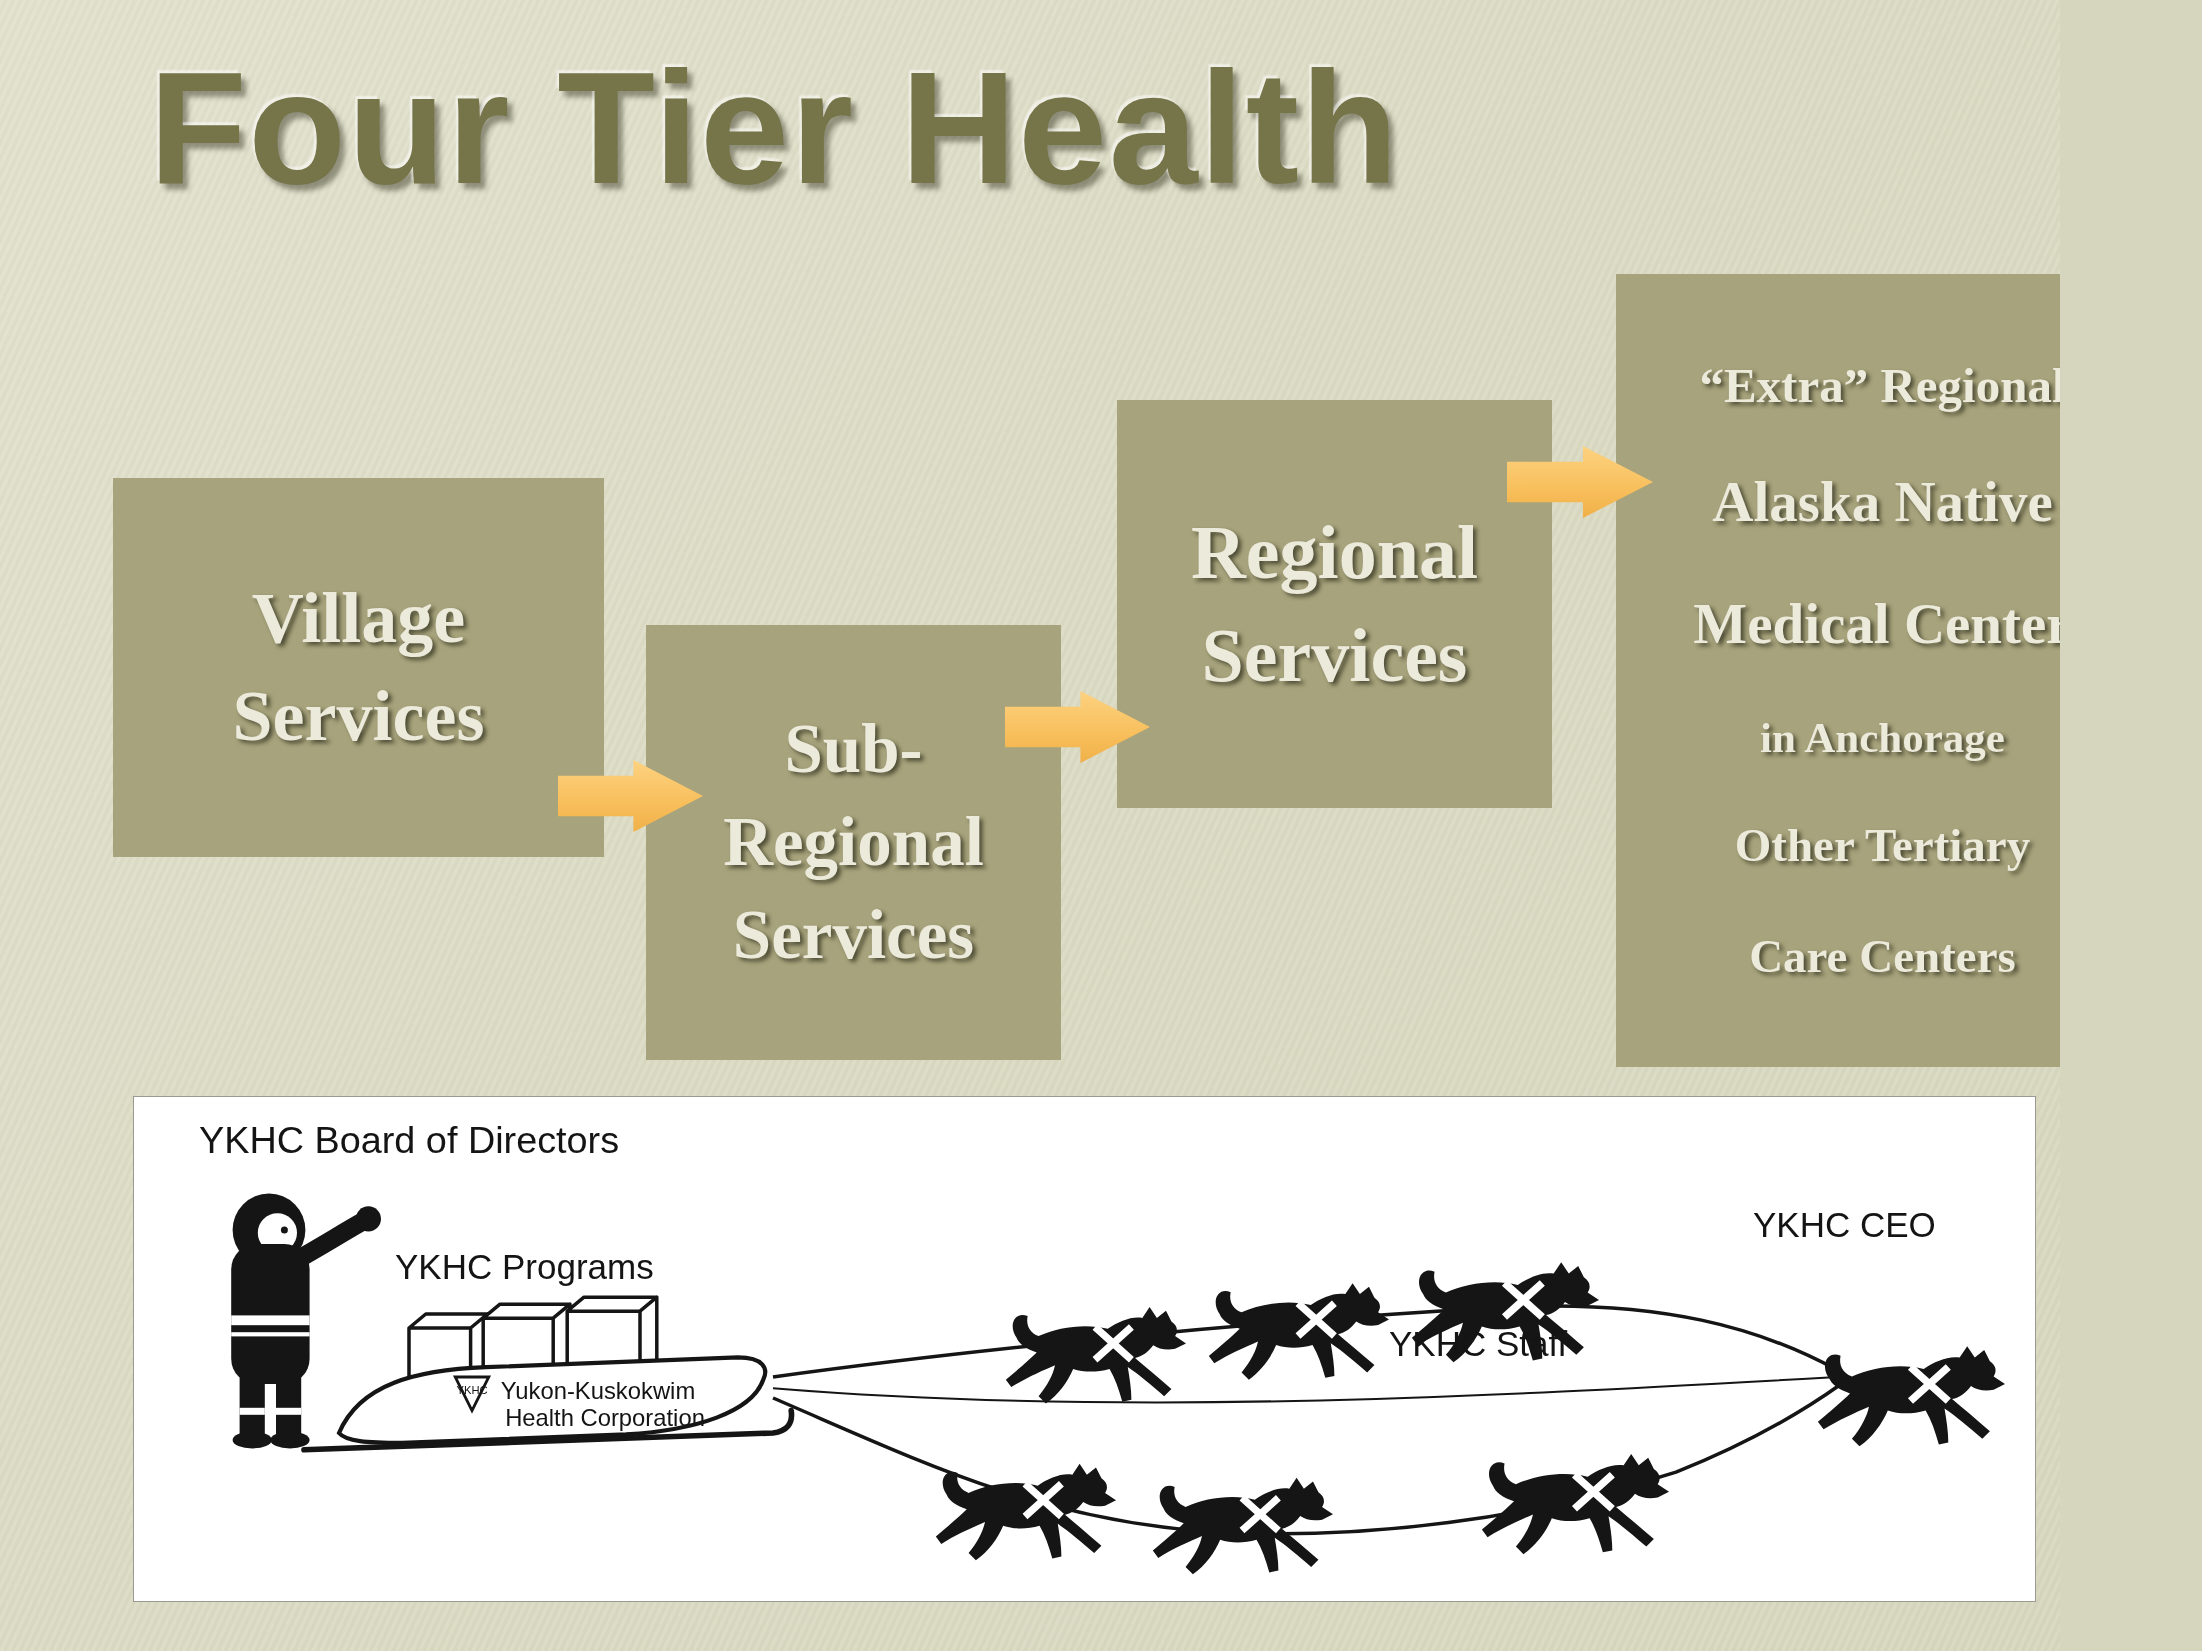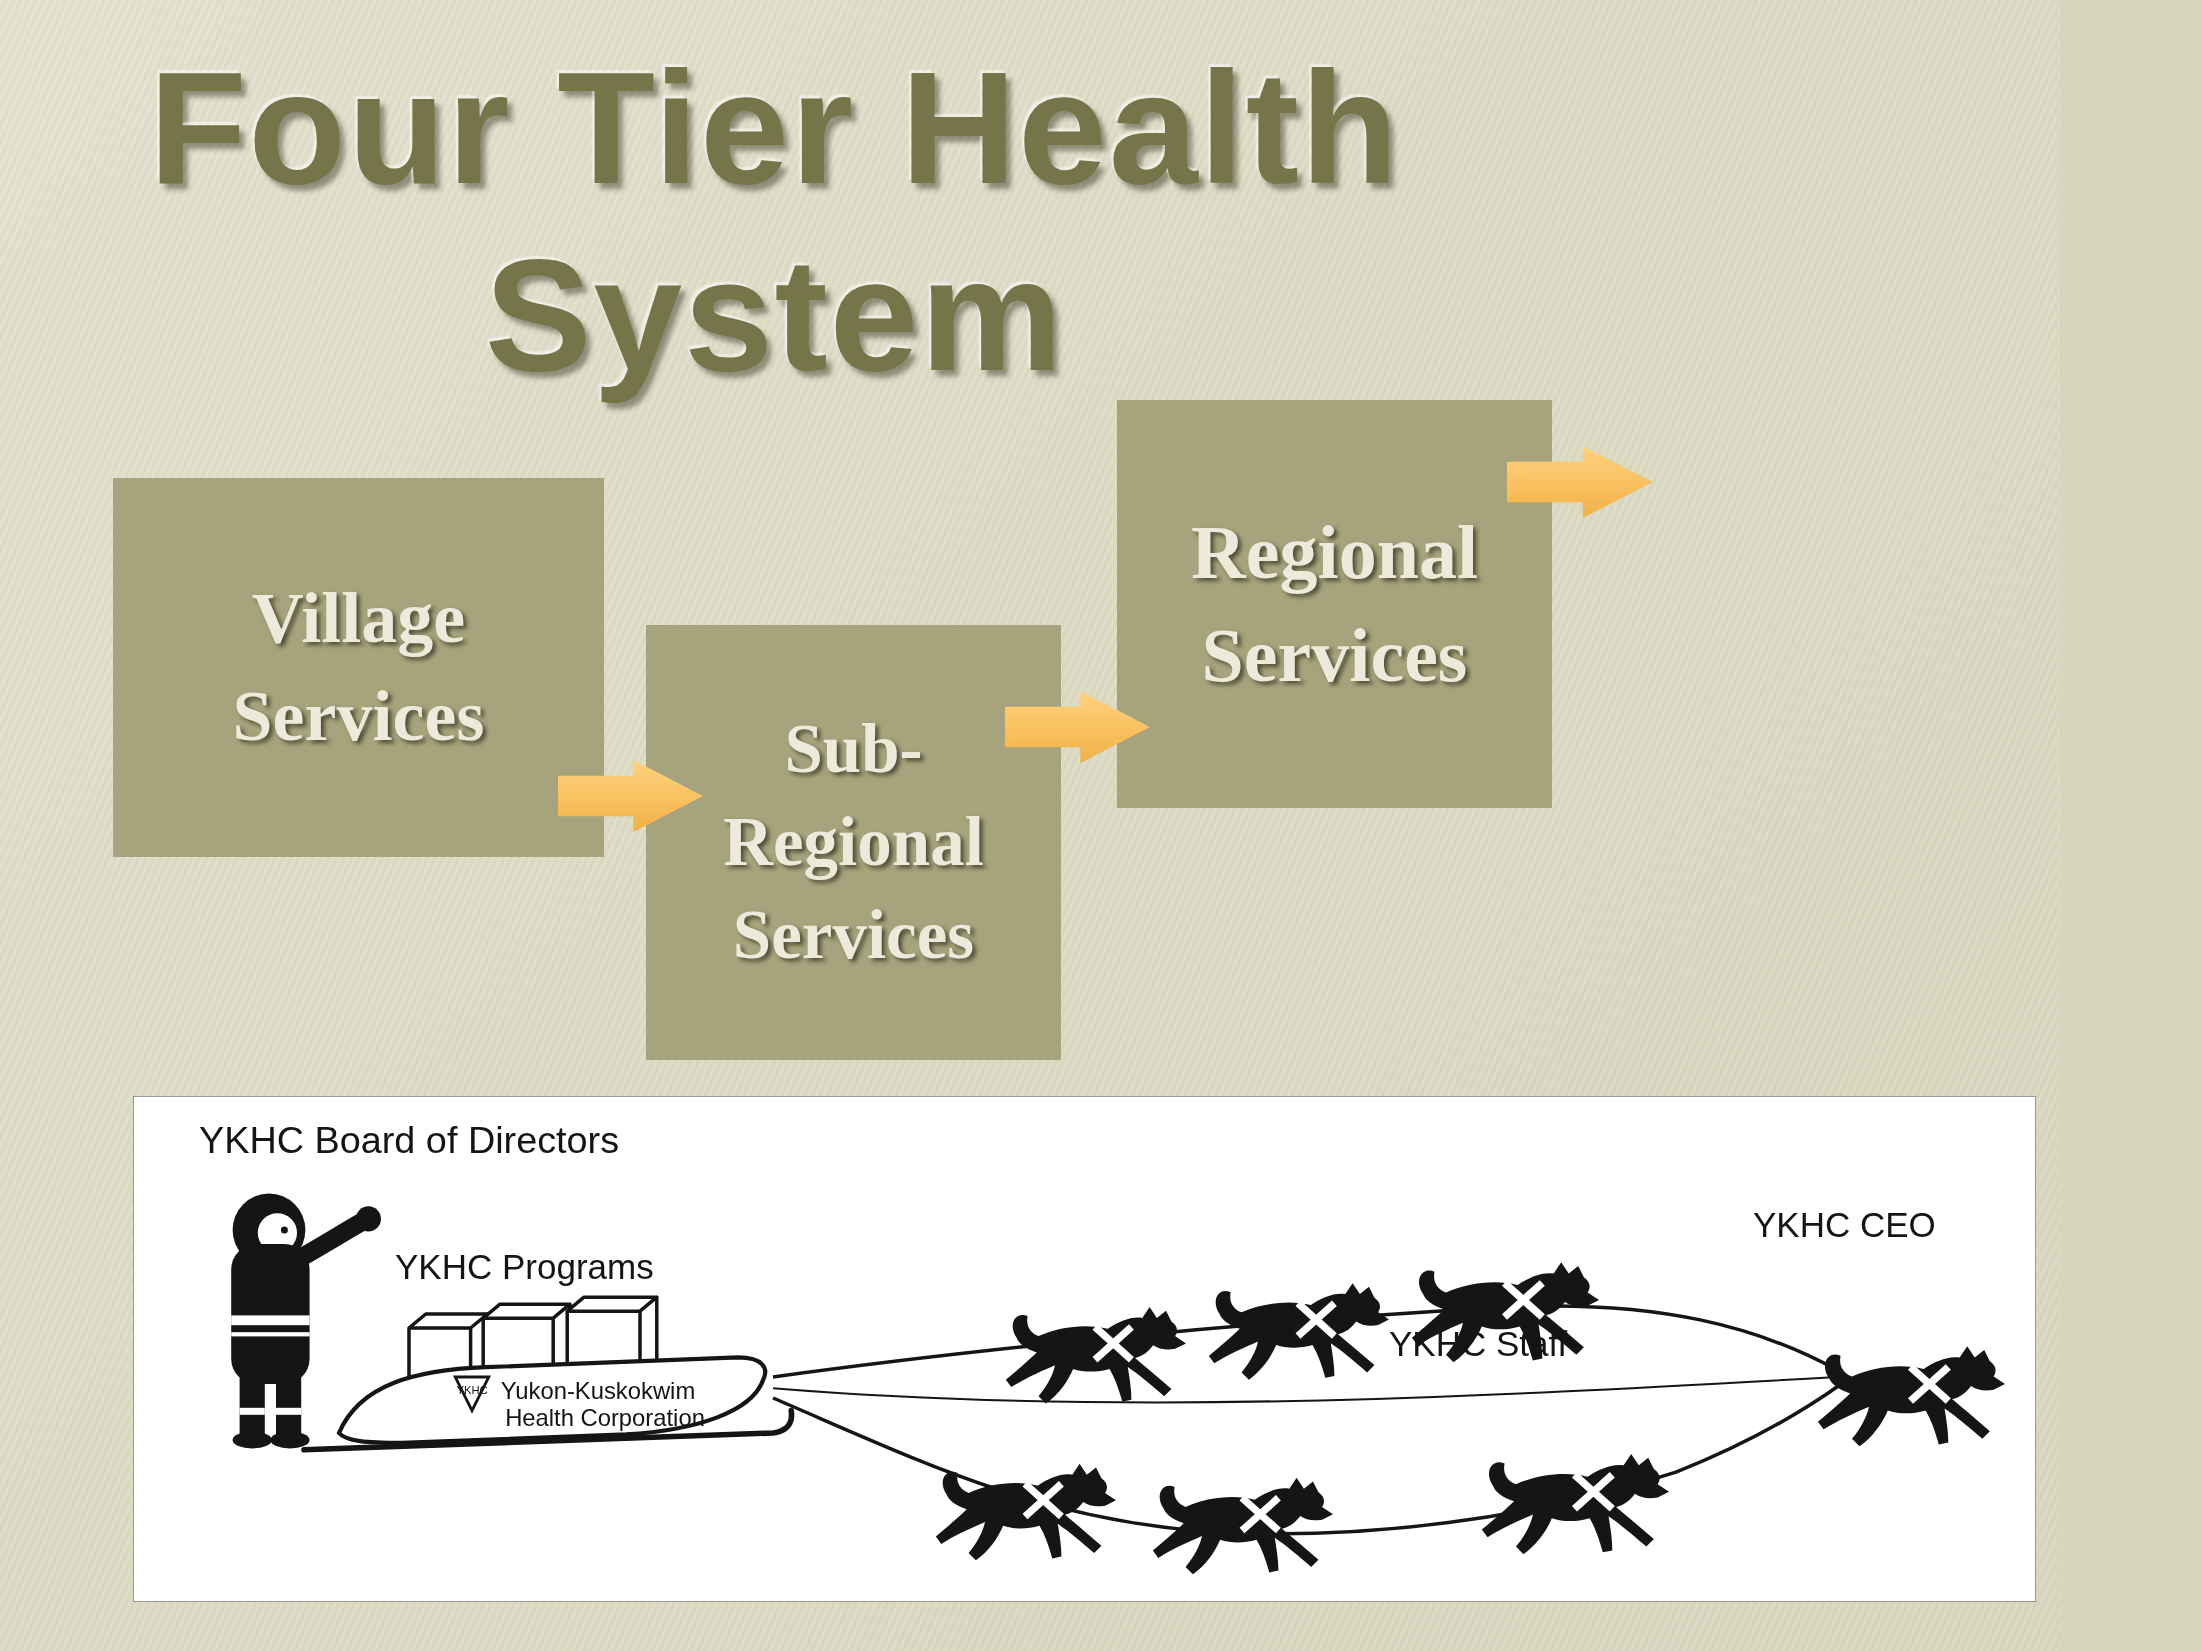--- a/index.html
+++ b/index.html
@@ -59,39 +59,46 @@
   .panel svg{display:block;width:100%;height:100%;}
   svg text{font-family:"Liberation Sans", sans-serif;fill:#141414;}
 </style>
 </head>
 <body>
 
 <div class="slide">
 
   <h1 class="title">
     <span>Four Tier Health</span>
-    <span>System</span>
   </h1>
 
   <div class="tier tier-village">
     <div class="bl">Village</div>
     <div class="bl">Services</div>
   </div>
 
   <div class="tier tier-sub">
     <div class="bl">Sub-</div>
     <div class="bl">Regional</div>
     <div class="bl">Services</div>
   </div>
 
   <div class="tier tier-regional">
     <div class="bl">Regional</div>
     <div class="bl">Services</div>
   </div>
 
+  <div class="tier tier-extra">
+    <div class="bl x-sm">“Extra” Regional</div>
+    <div class="bl x-lg">Alaska Native</div>
+    <div class="bl x-lg">Medical Center</div>
+    <div class="bl x-md">in Anchorage</div>
+    <div class="bl x-md2">Other  Tertiary</div>
+    <div class="bl x-md2">Care Centers</div>
+  </div>
 
   <div class="arrow arrow-1"></div>
   <div class="arrow arrow-2"></div>
   <div class="arrow arrow-3"></div>
 
   <div class="panel">
     <svg viewBox="0 0 1355 360" preserveAspectRatio="xMidYMid meet">
       <defs>
         <g id="dog">
           <path fill="#151515" d="M7,17 C2,10 6,2 13,5 C12,10 14,14 19,16 C30,11 45,9 57,12 C63,8 70,5 76,6 L80,0 L84,6 L89,2 L92,8 C95,10 96,13 94,16 L100,20 L94,23 C89,24 85,23 82,21 C79,25 76,27 72,28 C78,33 85,39 92,45 L88,49 C81,43 74,37 68,33 C69,39 70,45 70,51 L65,52 C63,45 61,39 58,34 C51,36 44,36 38,34 C35,41 30,48 23,53 L19,49 C24,43 27,37 28,32 C21,35 12,39 4,44 L1,40 C8,34 14,29 18,25 C12,23 8,20 7,17 Z"></path>

